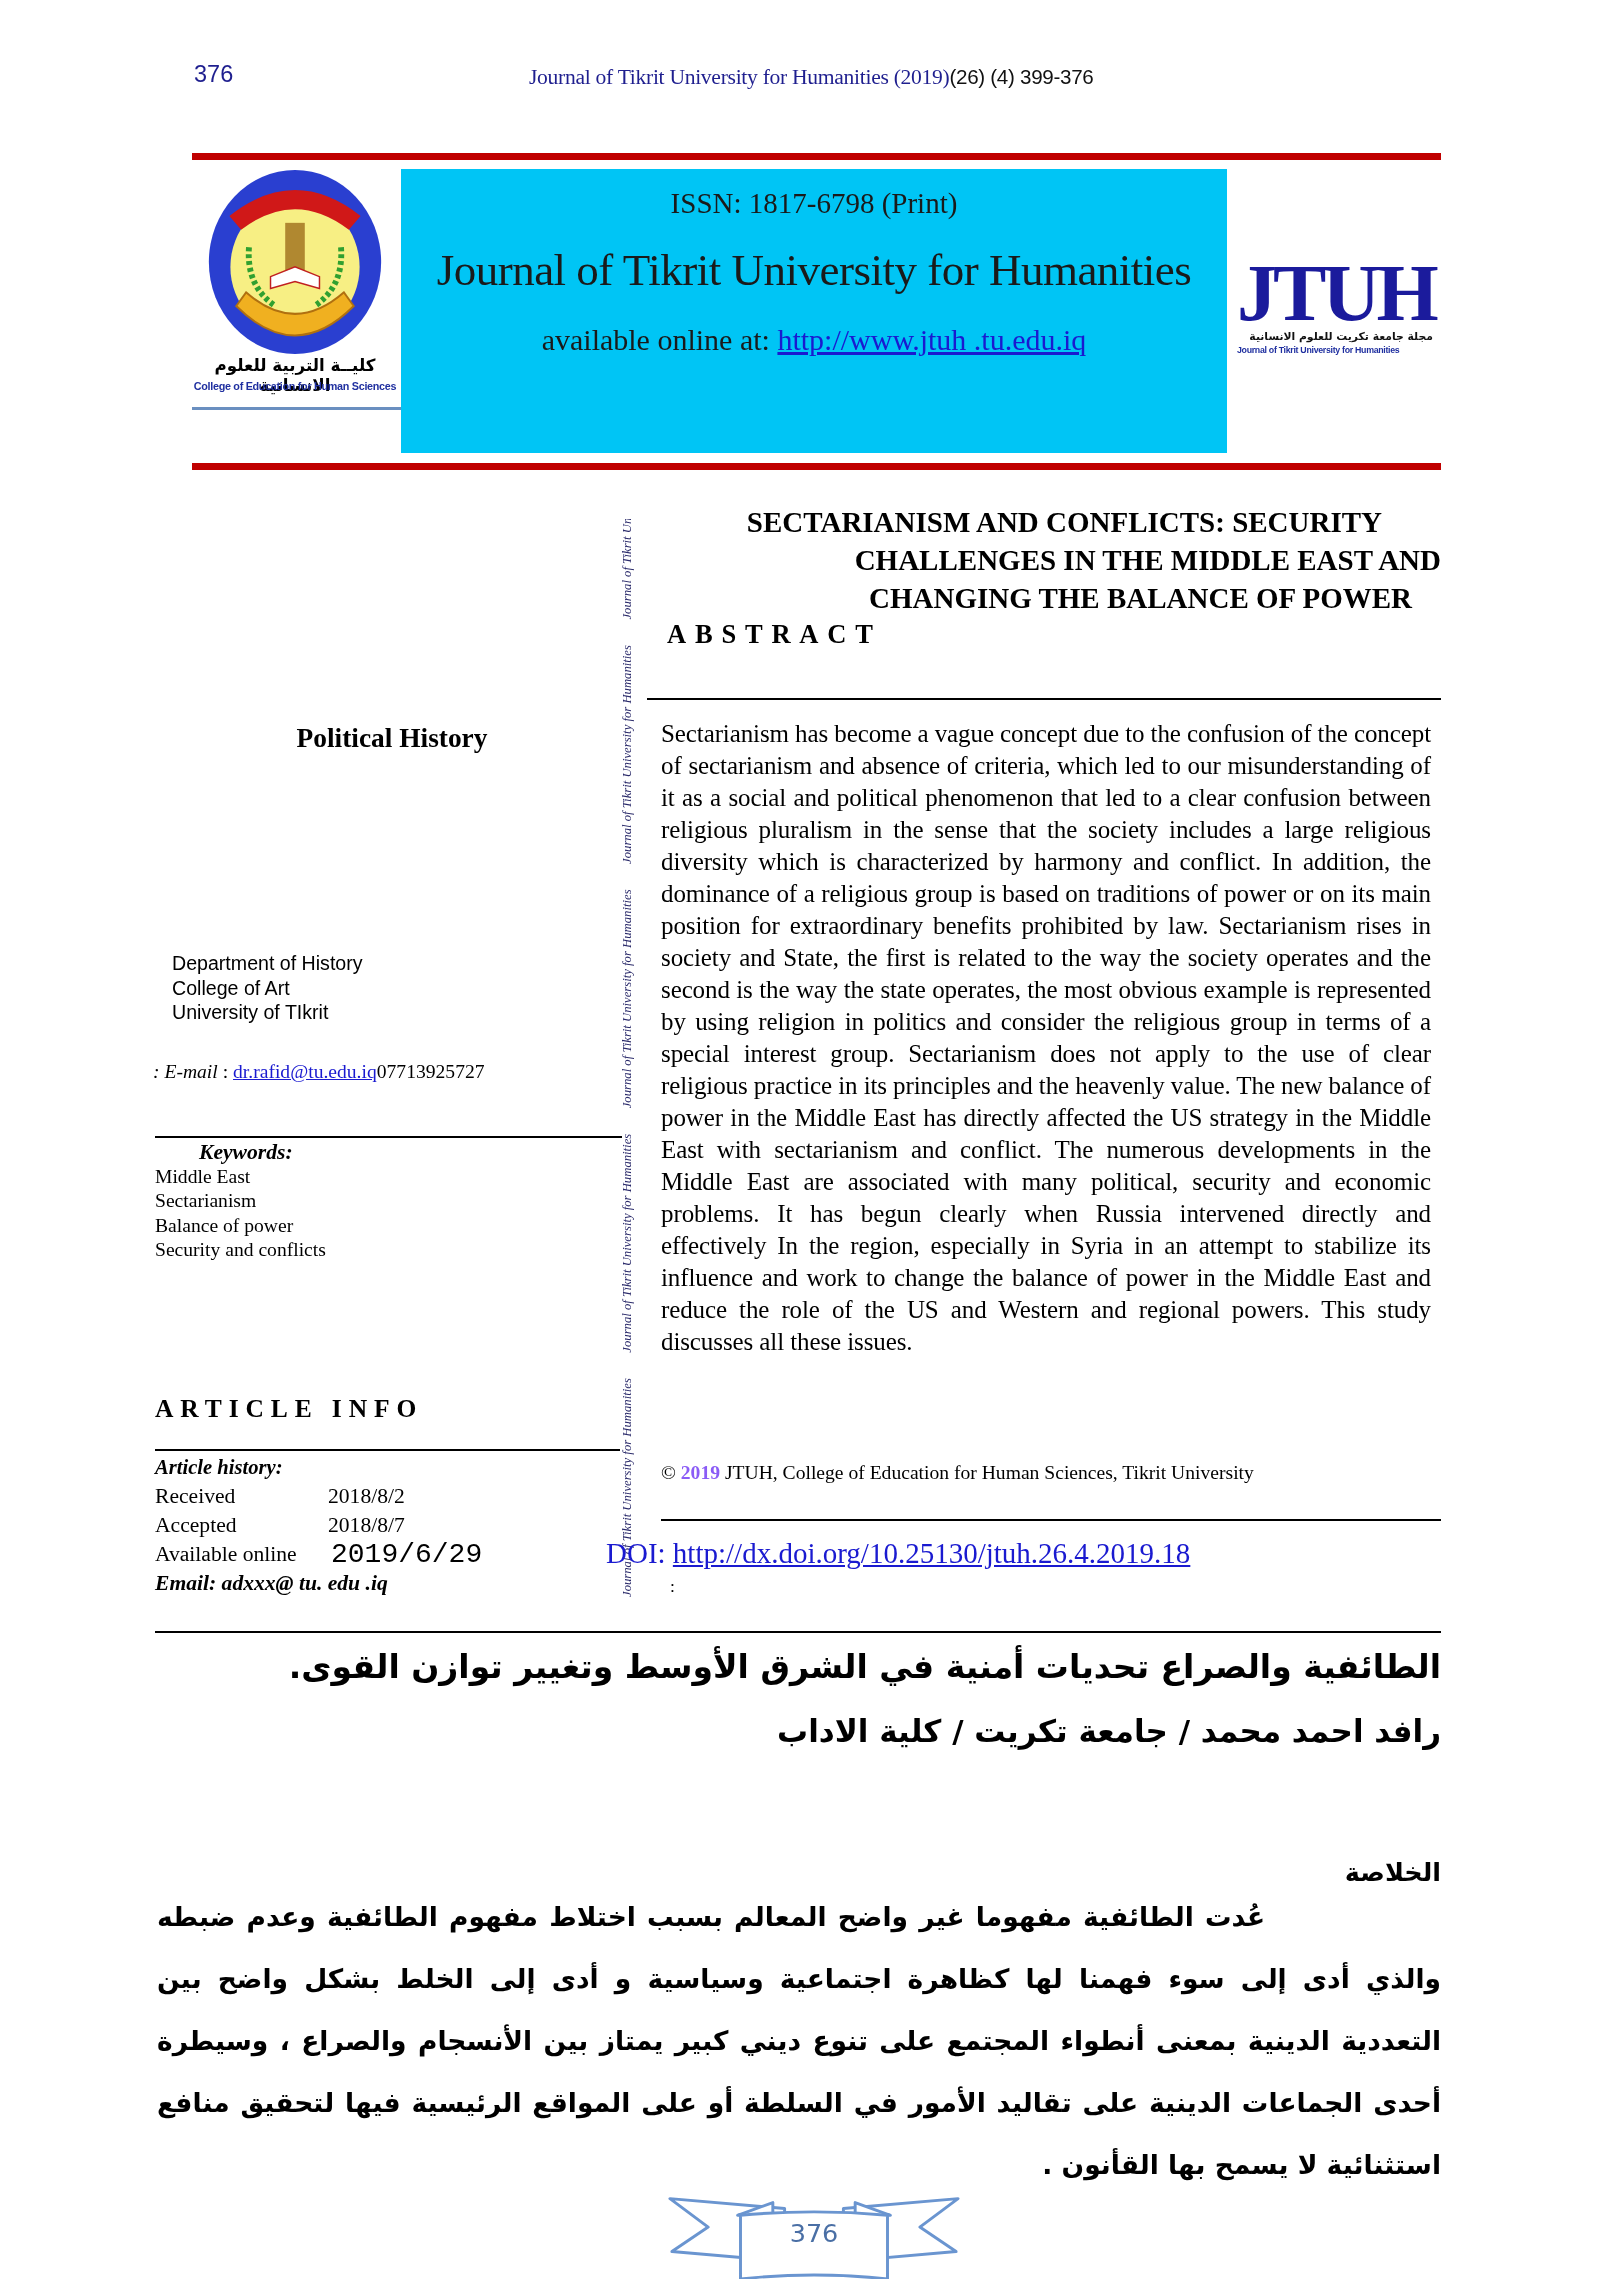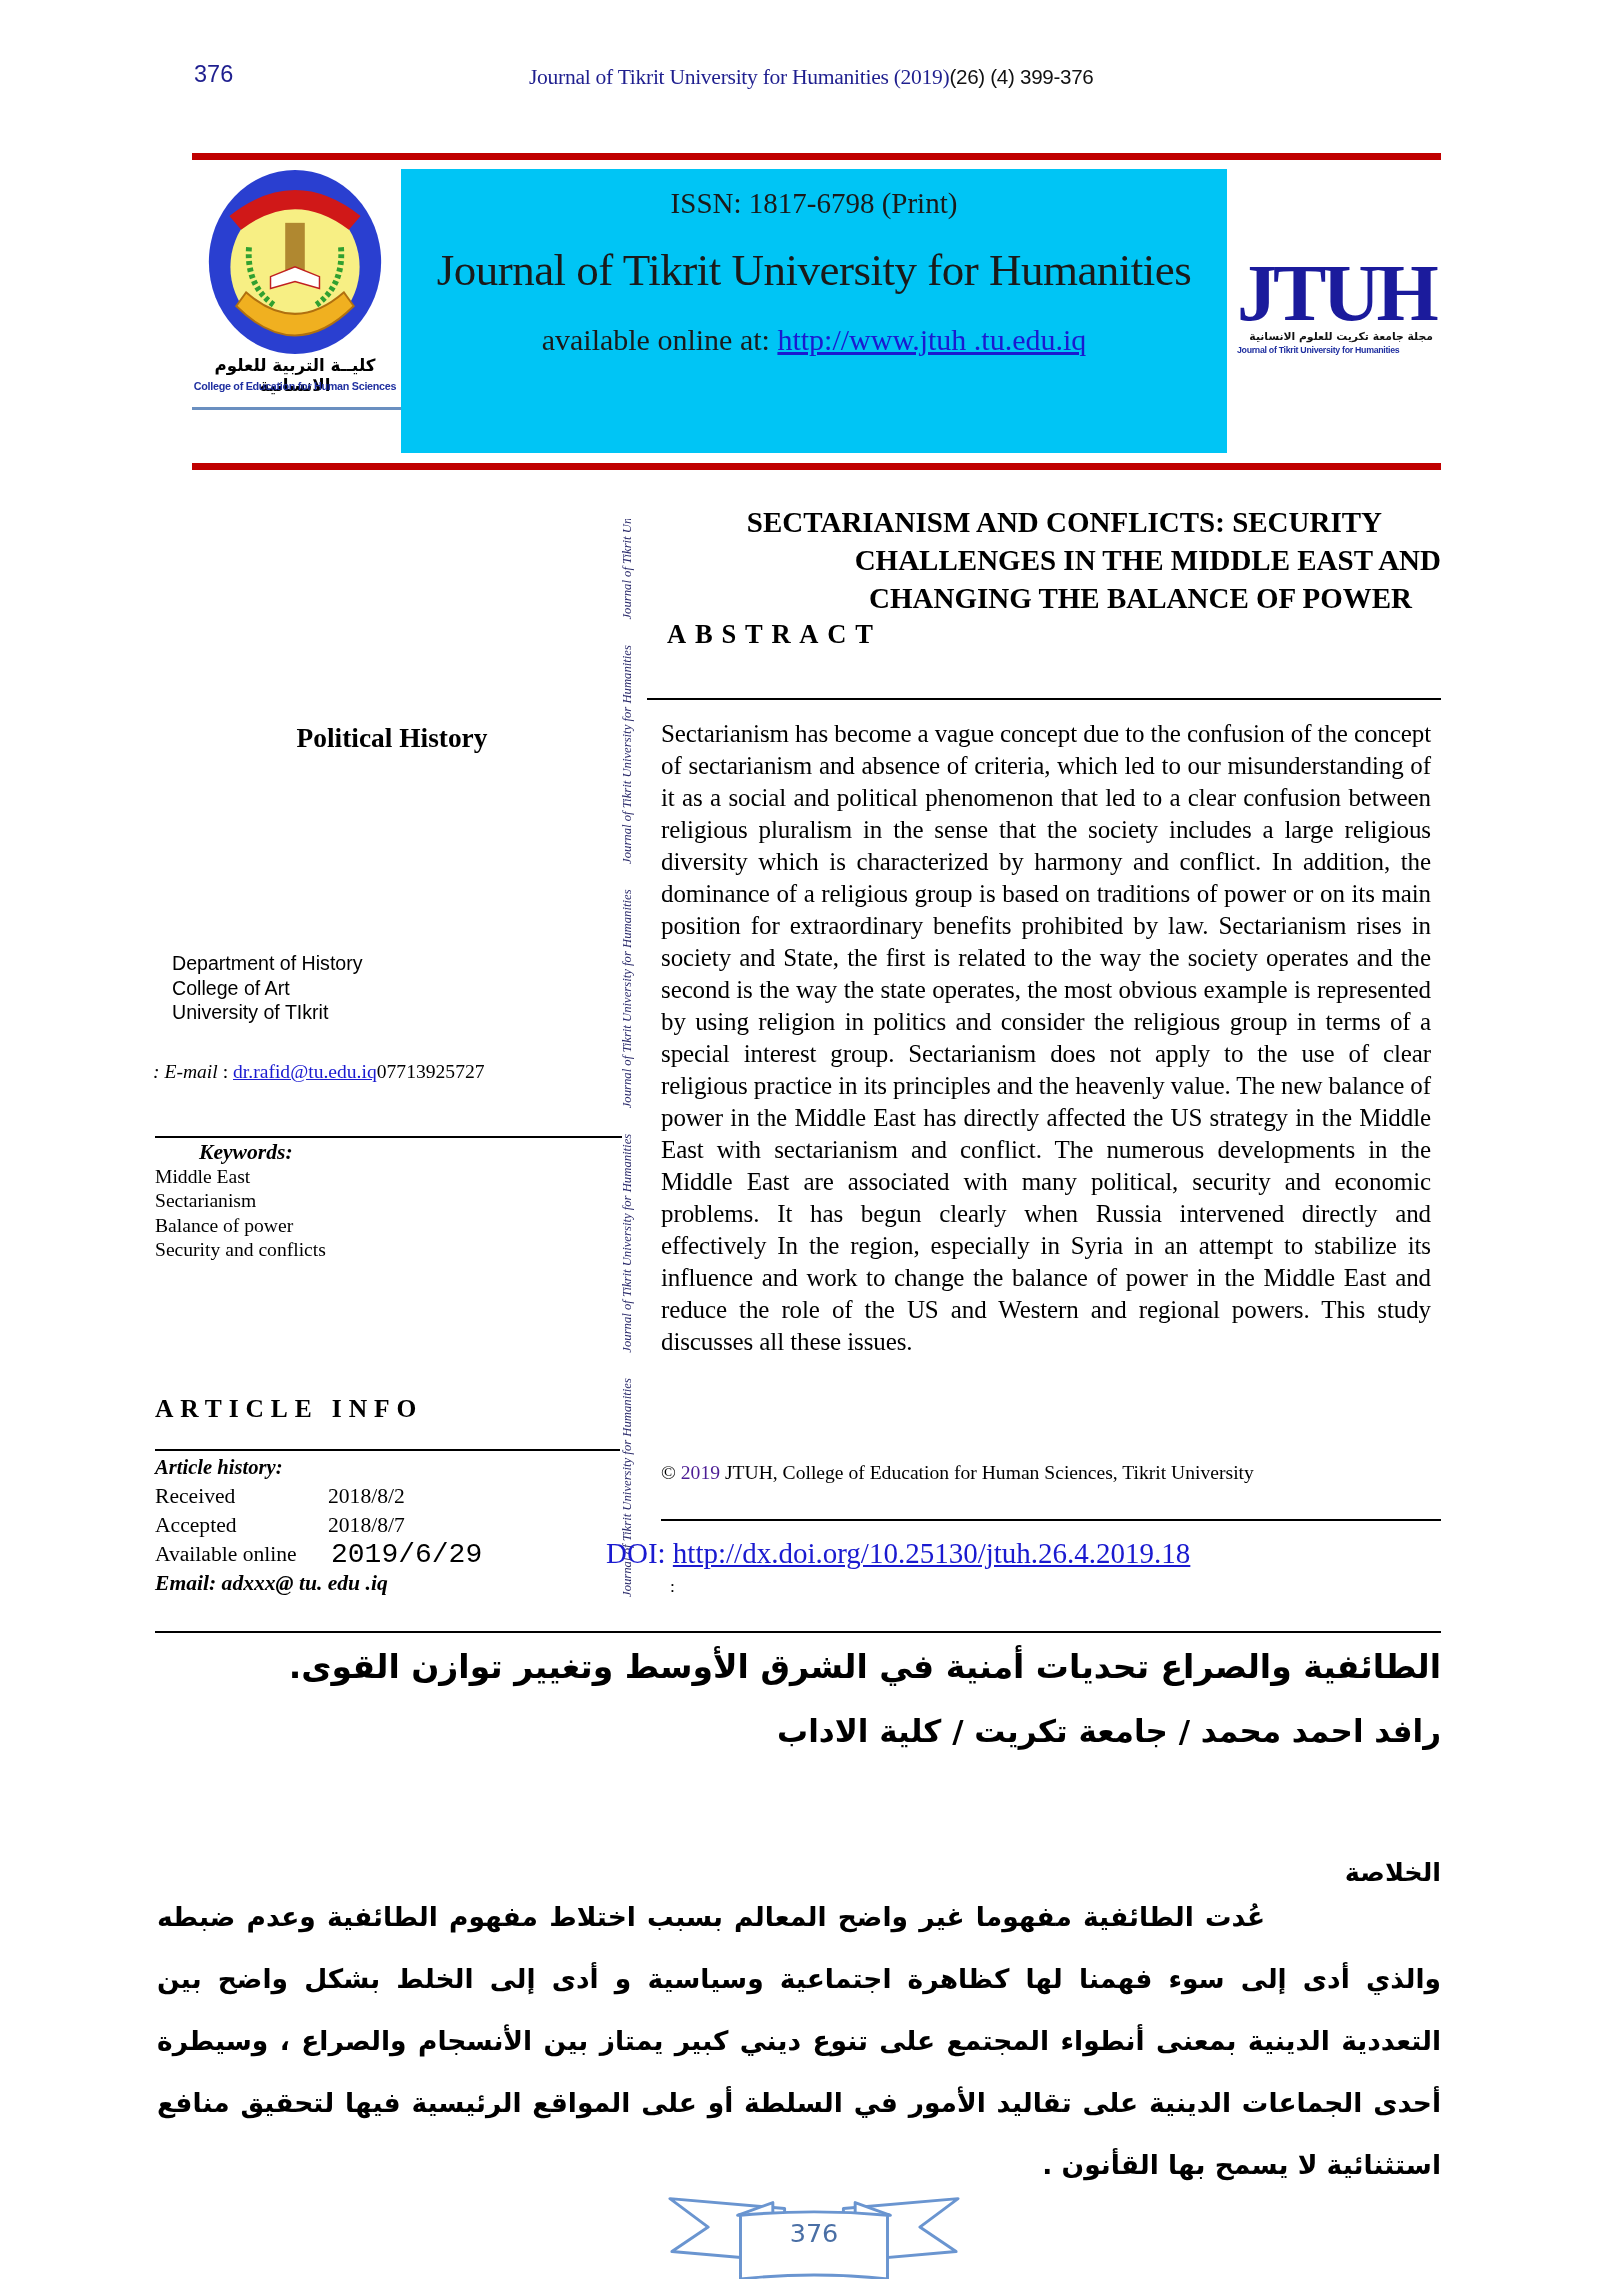--- a/index.html
+++ b/index.html
@@ -42,21 +42,21 @@
   
   #title { left: 647px; top: 503px; width: 794px; text-align: right; font-weight: bold; font-size: 29px; line-height: 38px; }
   #title div:first-child { padding-right: 59px; }
   #title div:nth-child(3) { padding-right: 29px; }
   #abstract-h { left: 667px; top: 619px; font-weight: bold; font-size: 26.5px; letter-spacing: 8.8px; }
   #abs-rule1 { left: 647px; top: 698px; width: 794px; height: 2px; background: #000; }
 
   
   #abstract { left: 661px; top: 718px; width: 770px; font-size: 25px; line-height: 32px; text-align: justify; letter-spacing: -0.1px; }
   #copyright { left: 661px; top: 1462px; font-size: 19.6px; }
-  #copyright .yr { color: #4c1d95; }
+  #copyright .yr { color: #8b5cf6; font-weight: bold; }
   #abs-rule2 { left: 661px; top: 1519px; width: 780px; height: 2px; background: #000; }
   #doi { left: 606px; top: 1537px; font-size: 29px; color: #1a1ad0; }
   #doi a { color: #1a1ad0; text-decoration: underline; }
   #doi-colon { left: 670px; top: 1576px; font-size: 17.6px; }
 
   
   #author { left: 157px; top: 722px; width: 470px; text-align: center; font-weight: bold; font-size: 27.4px; line-height: 32px; }
   #dept { left: 172px; top: 951px; font-family: "Liberation Sans", sans-serif; font-size: 19.6px; line-height: 24.5px; }
   #email { left: 153px; top: 1061px; font-size: 19.6px; }
   #email .lbl { font-style: italic; }

